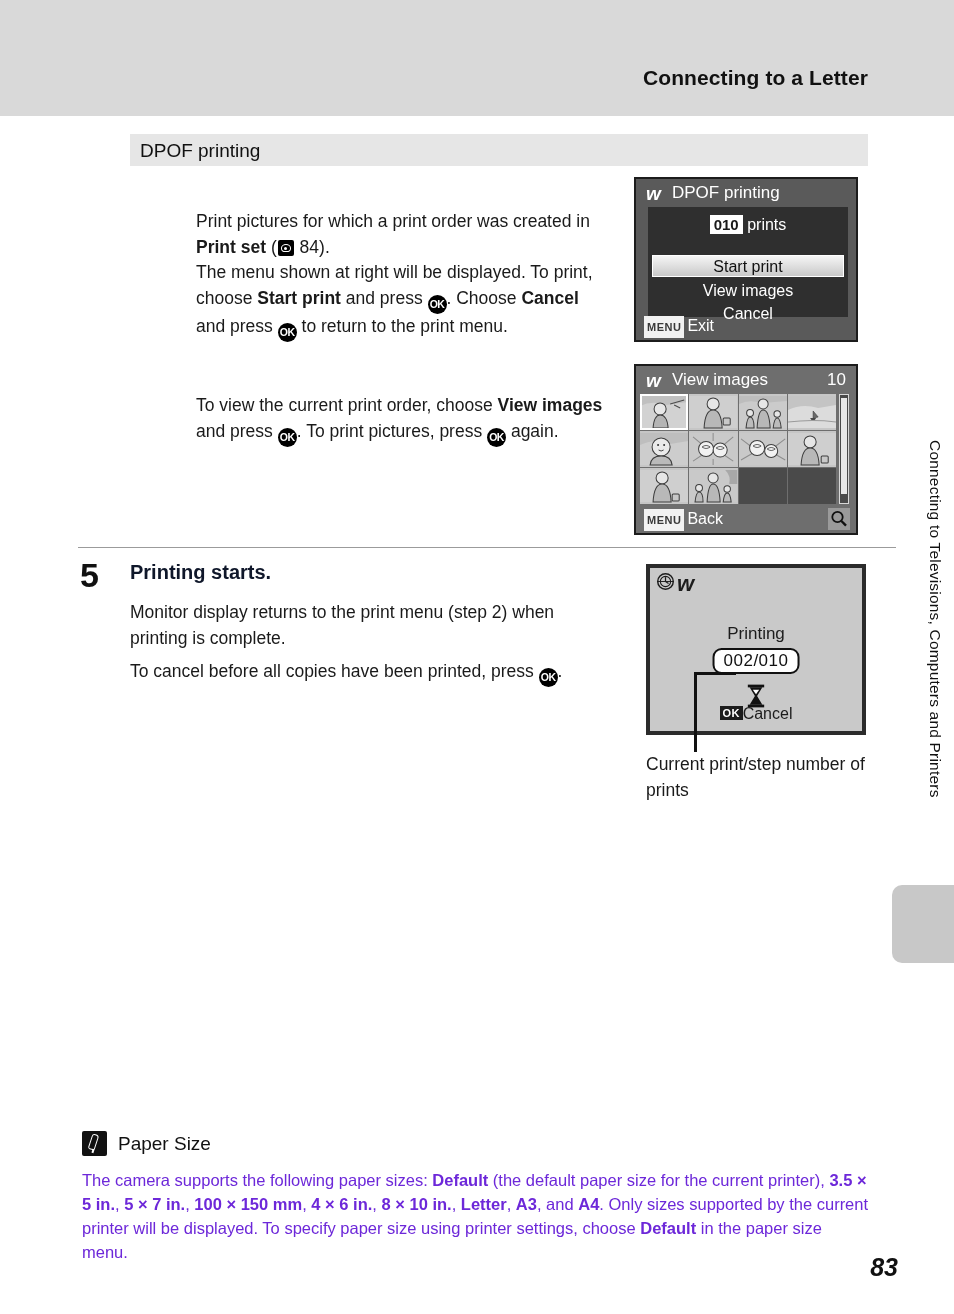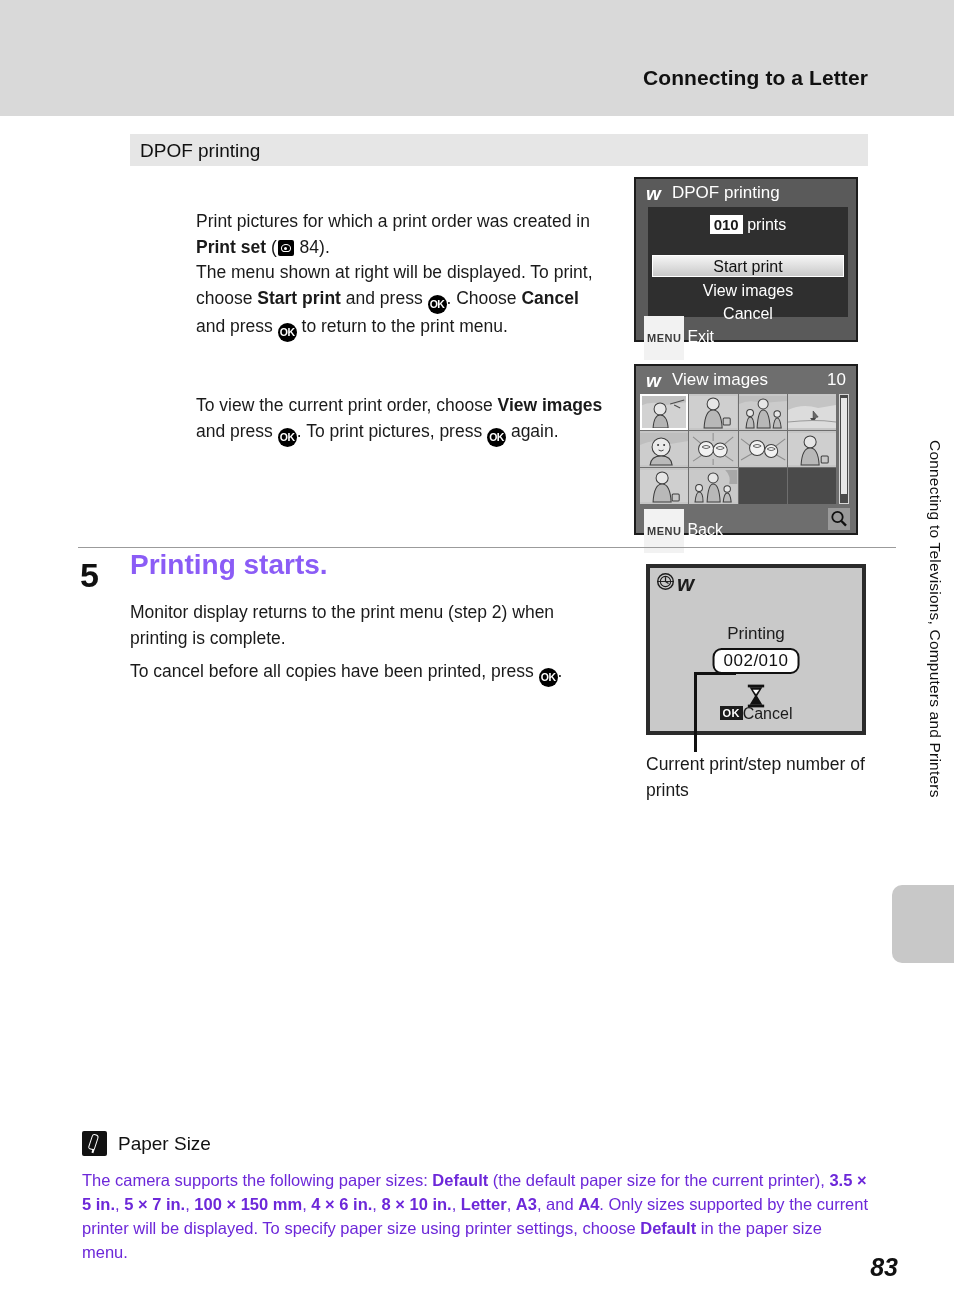--- a/index.html
+++ b/index.html
@@ -54,21 +54,21 @@
   }
   
   .hr{
     position:absolute;left:78px;top:547px;width:818px;height:1px;background:#9b9b9b;
   }
   
   .step-num{
     position:absolute;left:80px;top:556px;font-size:34px;font-weight:bold;color:#111;
   }
   .step-title{
-    position:absolute;left:130px;top:549px;font-size:28px;font-weight:bold;color:#8b5cf6;
+    position:absolute;left:130px;top:561px;font-size:20px;font-weight:bold;color:#0f172a;
   }
   .step-p{
     position:absolute;font-size:17.5px;line-height:25.5px;color:#1a1a1a;
   }
   .sp1{left:130px;top:600px;width:480px;}
   .sp2{left:130px;top:659px;width:480px;}
 
   
   .screen{position:absolute;box-sizing:border-box;}
   
@@ -95,21 +95,21 @@
     border:1px solid #fff;box-sizing:border-box;left:4px;width:192px;
   }
   .mi1{top:48px;}
   .mi2{top:73px;}
   .mi3{top:96px;}
   .footerbar{
     position:absolute;left:0;bottom:2px;width:100%;height:22px;
   }
   .menu-badge{
     display:inline-block;background:#f2f2f2;color:#3a3a3a;font-size:11px;
-    font-weight:bold;padding:16px 3px;letter-spacing:.5px;vertical-align:1px;
+    font-weight:bold;padding:5px 3px;letter-spacing:.5px;vertical-align:1px;
     font-family:"Liberation Sans", sans-serif;
   }
   .footer-label{font-size:16px;color:#fff;margin-left:3px;vertical-align:1px;}
 
   
   .scr2{left:634px;top:364px;width:224px;height:171px;
         background:#6e6e6e;border:2px solid #1c1c1c;}
   .scr2 .title{position:absolute;left:36px;top:4px;font-size:17px;color:#fff;}
   .scr2 .count{position:absolute;right:10px;top:4px;font-size:17px;color:#fff;}
   .thumbgrid{

